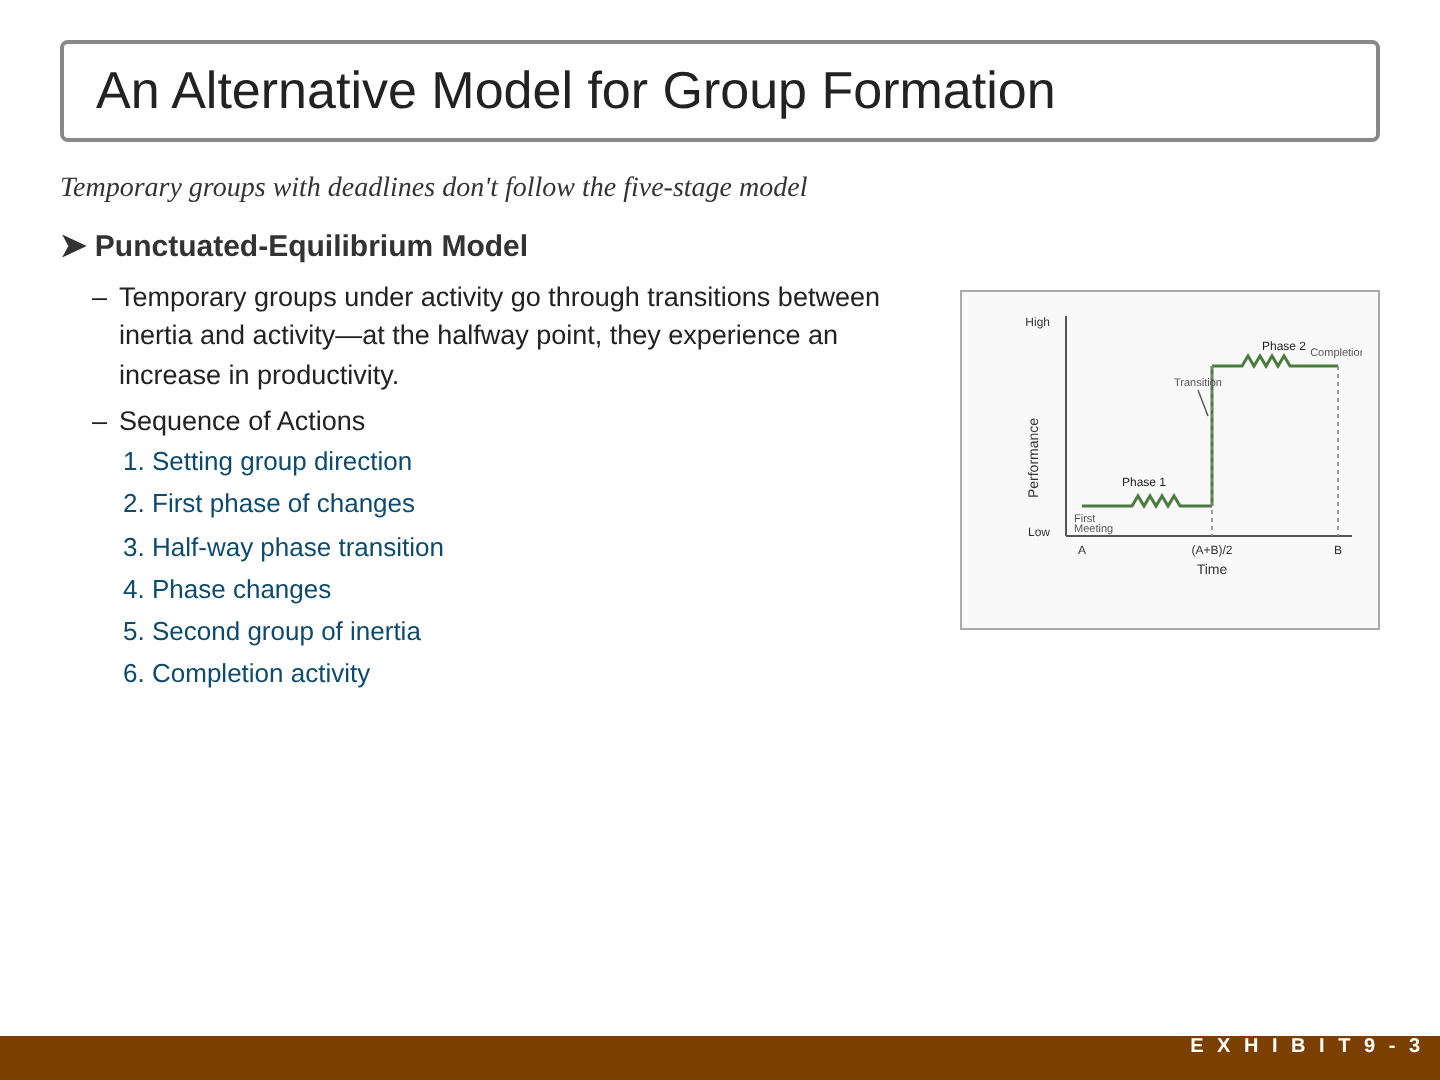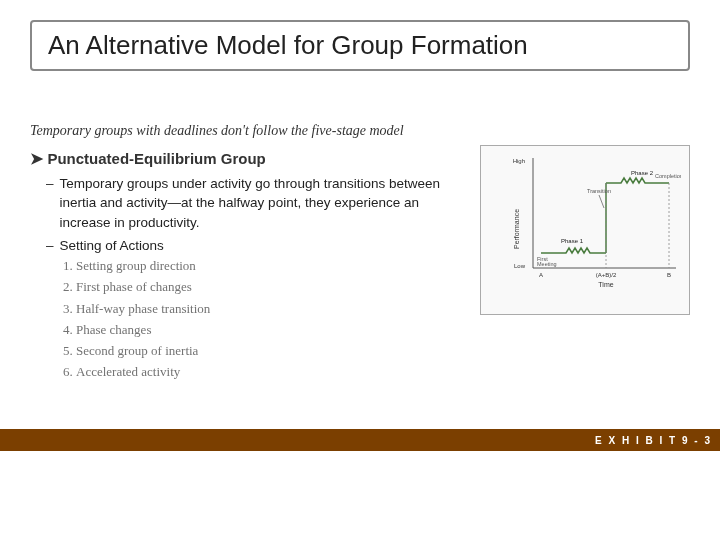--- a/index.html
+++ b/index.html
@@ -5,21 +5,21 @@
     * { margin: 0; padding: 0; box-sizing: border-box; }
     body {
       width: 720px;
       height: 540px;
       background: #ffffff;
       font-family: 'Times New Roman', Times, serif;
       overflow: hidden;
     }
     .slide {
       width: 720px;
-      height: 451px;
+      height: 540px;
       background: #ffffff;
       position: relative;
       padding: 20px 30px 60px 30px;
     }
     .title-box {
       border: 2px solid #888;
       border-radius: 4px;
       padding: 8px 16px;
       margin-bottom: 14px;
       display: inline-block;
@@ -39,21 +39,20 @@
     .left-col {
       flex: 1;
       min-width: 0;
     }
     .subtitle {
       font-style: italic;
       font-size: 14px;
       color: #333;
       margin-bottom: 8px;
       line-height: 1.4;
-      margin-top: 36px;
     }
     .bullet-main {
       font-size: 15px;
       color: #333;
       font-family: Arial, sans-serif;
       font-weight: bold;
       margin-bottom: 6px;
       display: flex;
       align-items: baseline;
       gap: 4px;
@@ -83,22 +82,22 @@
       margin-bottom: 4px;
       display: flex;
       gap: 6px;
     }
     .numbered-list {
       margin-left: 46px;
       margin-top: 4px;
     }
     .numbered-list li {
       font-size: 13px;
-      font-family: Liberation Serif, serif;
-      color: #737373;
+      font-family: Liberation Sans, sans-serif;
+      color: #0c4a6e;
       margin-bottom: 3px;
       line-height: 1.4;
     }
     .right-col {
       width: 210px;
       flex-shrink: 0;
       margin-top: 60px;
     }
     .chart-container {
       border: 1px solid #aaa;
@@ -113,21 +112,20 @@
       height: 100%;
     }
     .exhibit-bar {
       position: absolute;
       bottom: 0;
       left: 0;
       right: 0;
       height: 22px;
       background: #7b3f00;
       display: flex;
-      align-items: center;
       justify-content: flex-end;
       padding-right: 8px;
     }
     .exhibit-text {
       color: #fff;
       font-size: 10px;
       font-family: Arial, sans-serif;
       letter-spacing: 2px;
       font-weight: bold;
     }
@@ -139,40 +137,40 @@
   <div class="title-box">
     <span class="title-text">An Alternative Model for Group Formation</span>
   </div>
 
   <div class="content-area">
     <div class="left-col">
       <div class="subtitle">Temporary groups with deadlines don't follow the five-stage model</div>
 
       <div class="bullet-main">
         <span class="arrow-right">➤</span>
-        <span>Punctuated-Equilibrium Group</span>
+        <span>Punctuated-Equilibrium Model</span>
       </div>
 
       <div class="dash-item">
         <span class="dash-char">–</span>
         <span>Temporary groups under activity go through transitions between inertia and activity—at the halfway point, they experience an increase in productivity.</span>
       </div>
 
       <div class="sequence-label">
         <span class="dash-char">–</span>
-        <span>Setting of Actions</span>
+        <span>Sequence of Actions</span>
       </div>
 
       <ol class="numbered-list">
         <li>Setting group direction</li>
         <li>First phase of changes</li>
         <li>Half-way phase transition</li>
         <li>Phase changes</li>
         <li>Second group of inertia</li>
-        <li>Accelerated activity</li>
+        <li>Completion activity</li>
       </ol>
     </div>
 
     <div class="right-col">
       <div class="chart-container">
         <svg class="chart-svg" viewBox="0 0 170 140" xmlns="http://www.w3.org/2000/svg">
 
           <text x="2" y="70" font-size="7" font-family="Arial" fill="#333" transform="rotate(-90,8,70)" text-anchor="middle">Performance</text>
 
           <line x1="22" y1="5" x2="22" y2="115" stroke="#555" stroke-width="1"></line>

